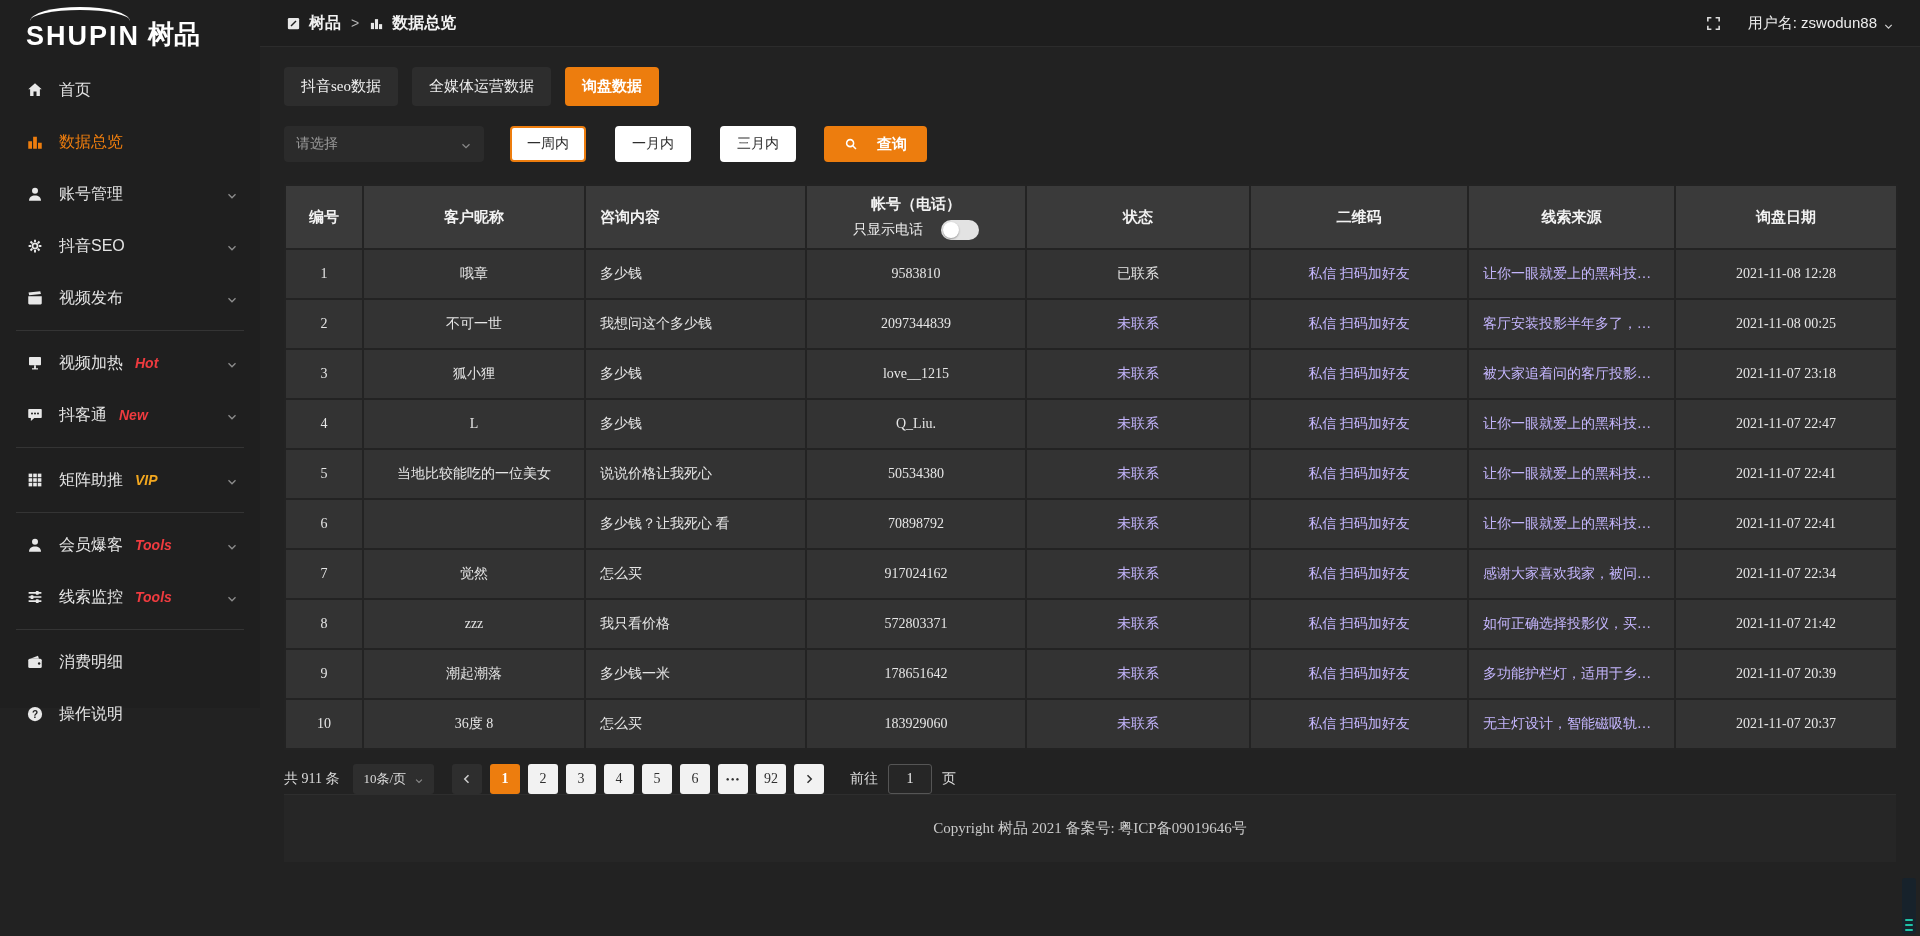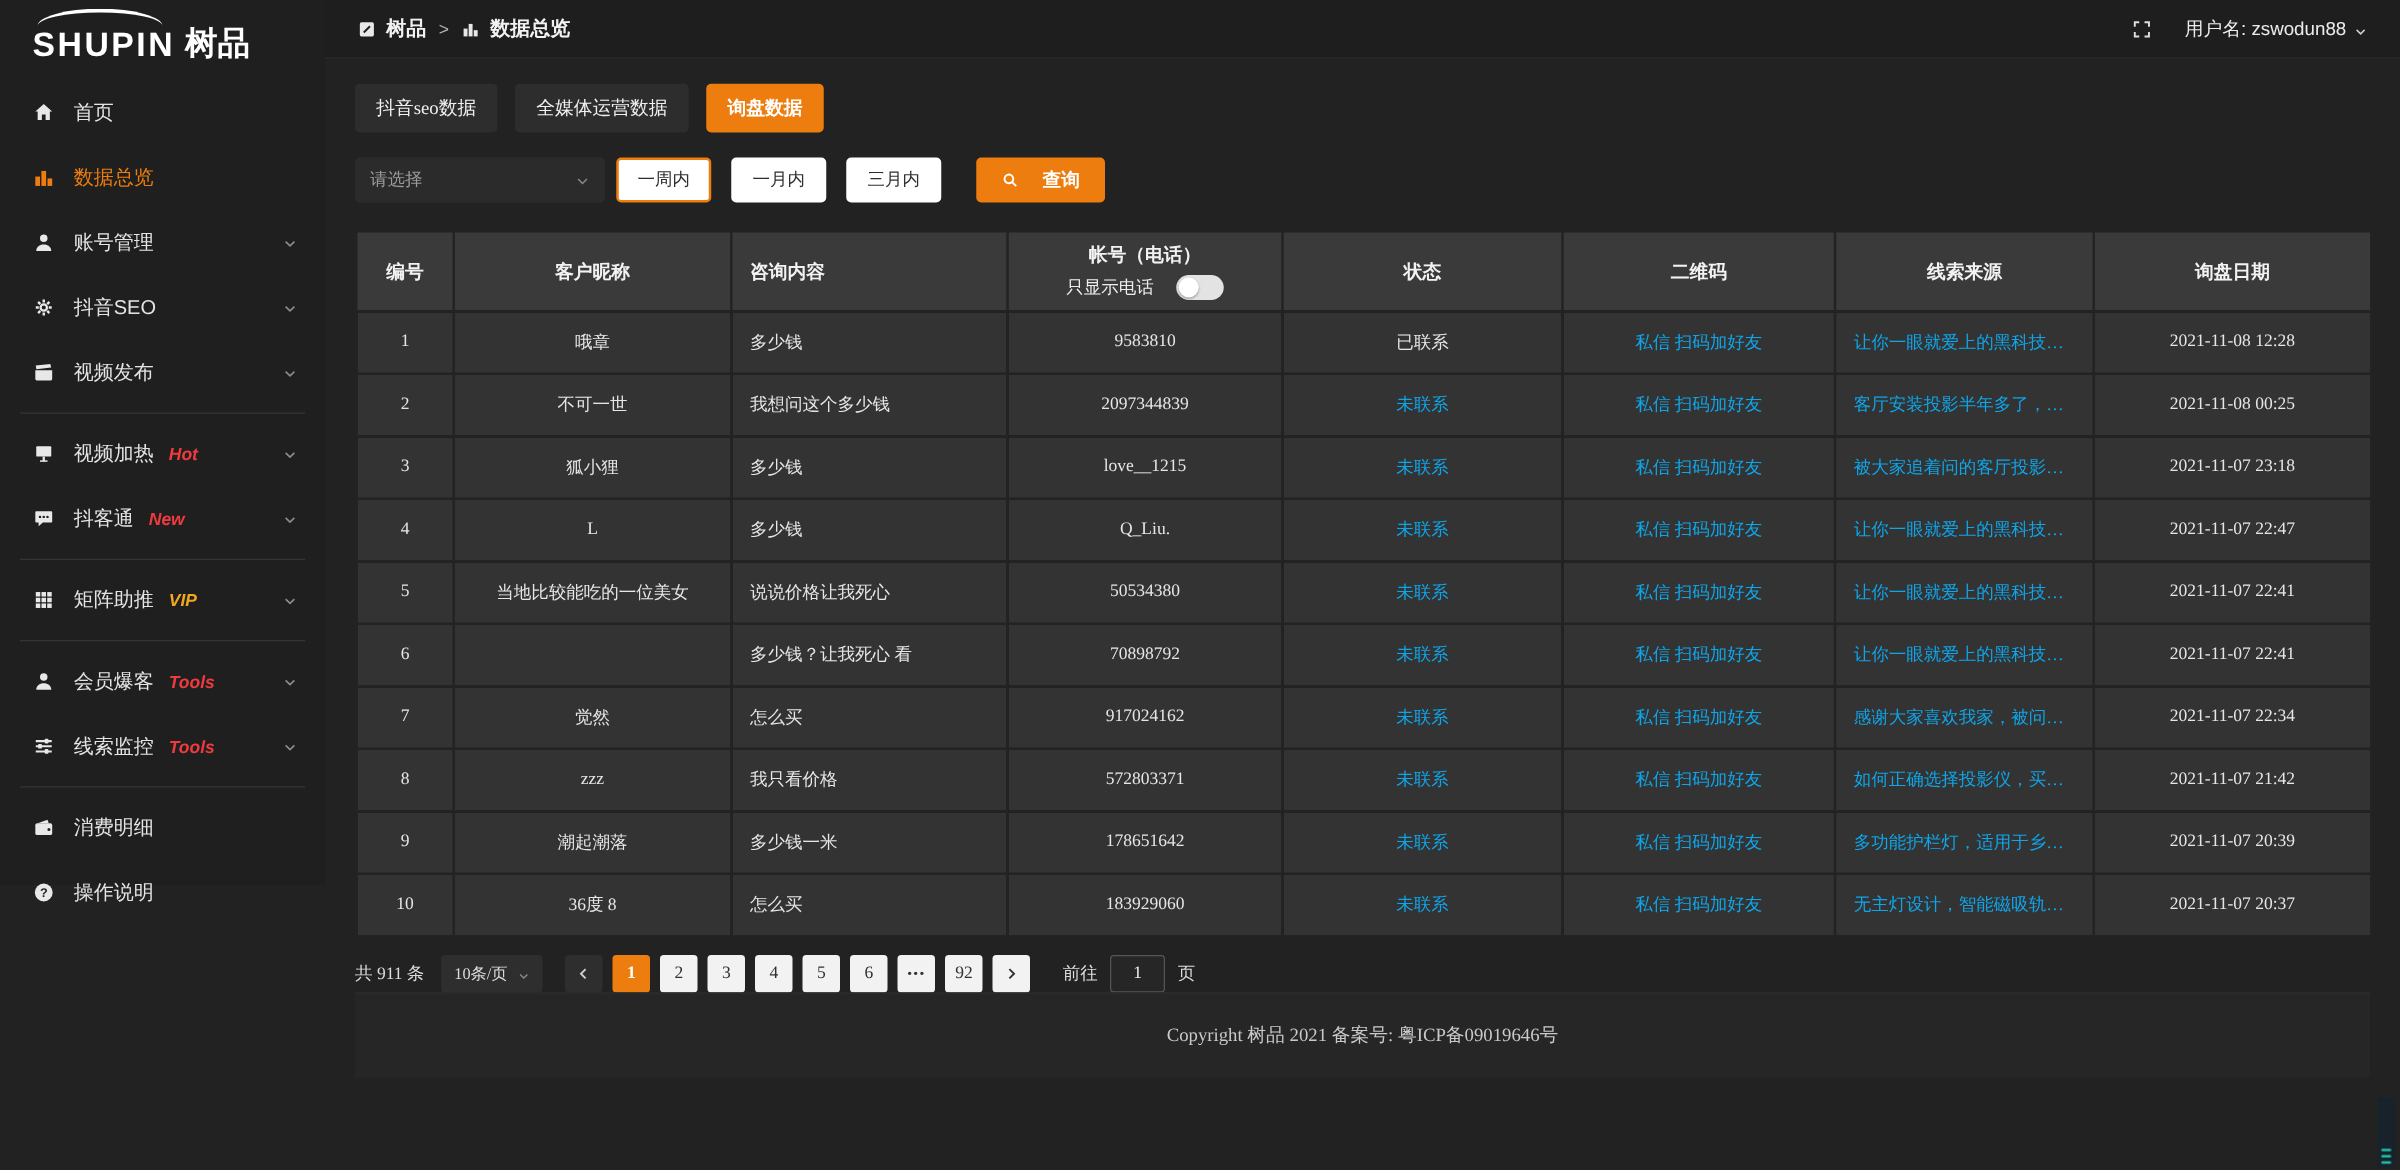--- a/index.html
+++ b/index.html
@@ -46,37 +46,37 @@
   .tab-btn { background:#2d2d2d; color:#f0f0f0; border:none; border-radius:4px;
     font-size:15px; padding:10px 17px; cursor:pointer; font-family:inherit; }
   .tab-btn.active { background:#ed7d0e; color:#fff; font-weight:bold; }
 
   
   .filters { display:flex; align-items:center; margin-top:20px; }
   .select { width:200px; height:36px; background:#2b2b2b; border-radius:4px;
     display:flex; align-items:center; padding:0 12px; cursor:pointer; }
   .select .ph { color:#9a9a9a; font-size:14px; }
   .select .chev { margin-left:auto; width:12px; height:12px; color:#8a8a8a; }
-  .ranges { display:flex; gap:16px; margin-left:9px; }
+  .ranges { display:flex; gap:29px; margin-left:26px; }
   .range-btn { height:36px; padding:0 15px; background:#fff; color:#2e2e2e; border:2px solid #fff;
     border-radius:4px; font-size:14px; cursor:pointer; font-family:inherit; }
   .range-btn.active { border-color:#ed7d0e; }
   .search-btn { margin-left:28px; height:36px; padding:0 20px; background:#ed7d0e; color:#fff;
     border:none; border-radius:4px; font-size:15px; cursor:pointer; display:flex; align-items:center; gap:19px;
     font-family:inherit; font-weight:bold; }
   .search-btn .ic { width:14px; height:14px; }
 
   
   table { width:100%; border-collapse:collapse; table-layout:fixed; margin-top:22px; }
   th, td { border:2px solid #232323; }
   th { background:#3a3a3a; height:64px; font-size:15px; color:#f2f2f2; font-weight:bold; }
   td { background:#333; height:50px; font-size:14px; color:#e6e6e6; text-align:center;
     overflow:hidden; white-space:nowrap; text-overflow:ellipsis; padding:0 10px; }
   td.left, th.left { text-align:left; padding-left:14px; }
-  td.orange { color:#0ea5e9;margin-left:47px; }
+  td.orange { color:#c4b5fd;margin-left:47px; }
   .toggle-row { display:flex; align-items:center; justify-content:center; gap:18px; margin-top:6px;
     font-weight:normal; font-size:14px; color:#ededed; }
   .switch { width:38px; height:20px; background:#e3e3e3; border-radius:10px; position:relative;
     display:inline-block; cursor:pointer; }
   .switch .knob { position:absolute; left:2px; top:2px; width:16px; height:16px; border-radius:50%;
     background:#fff; box-shadow:0 1px 2px rgba(0,0,0,.35); }
 
   
   .pager { display:flex; align-items:center; margin-top:14px; gap:8px; }
   .pager .total { font-size:14px; color:#dcdcdc; margin-right:6px; }

